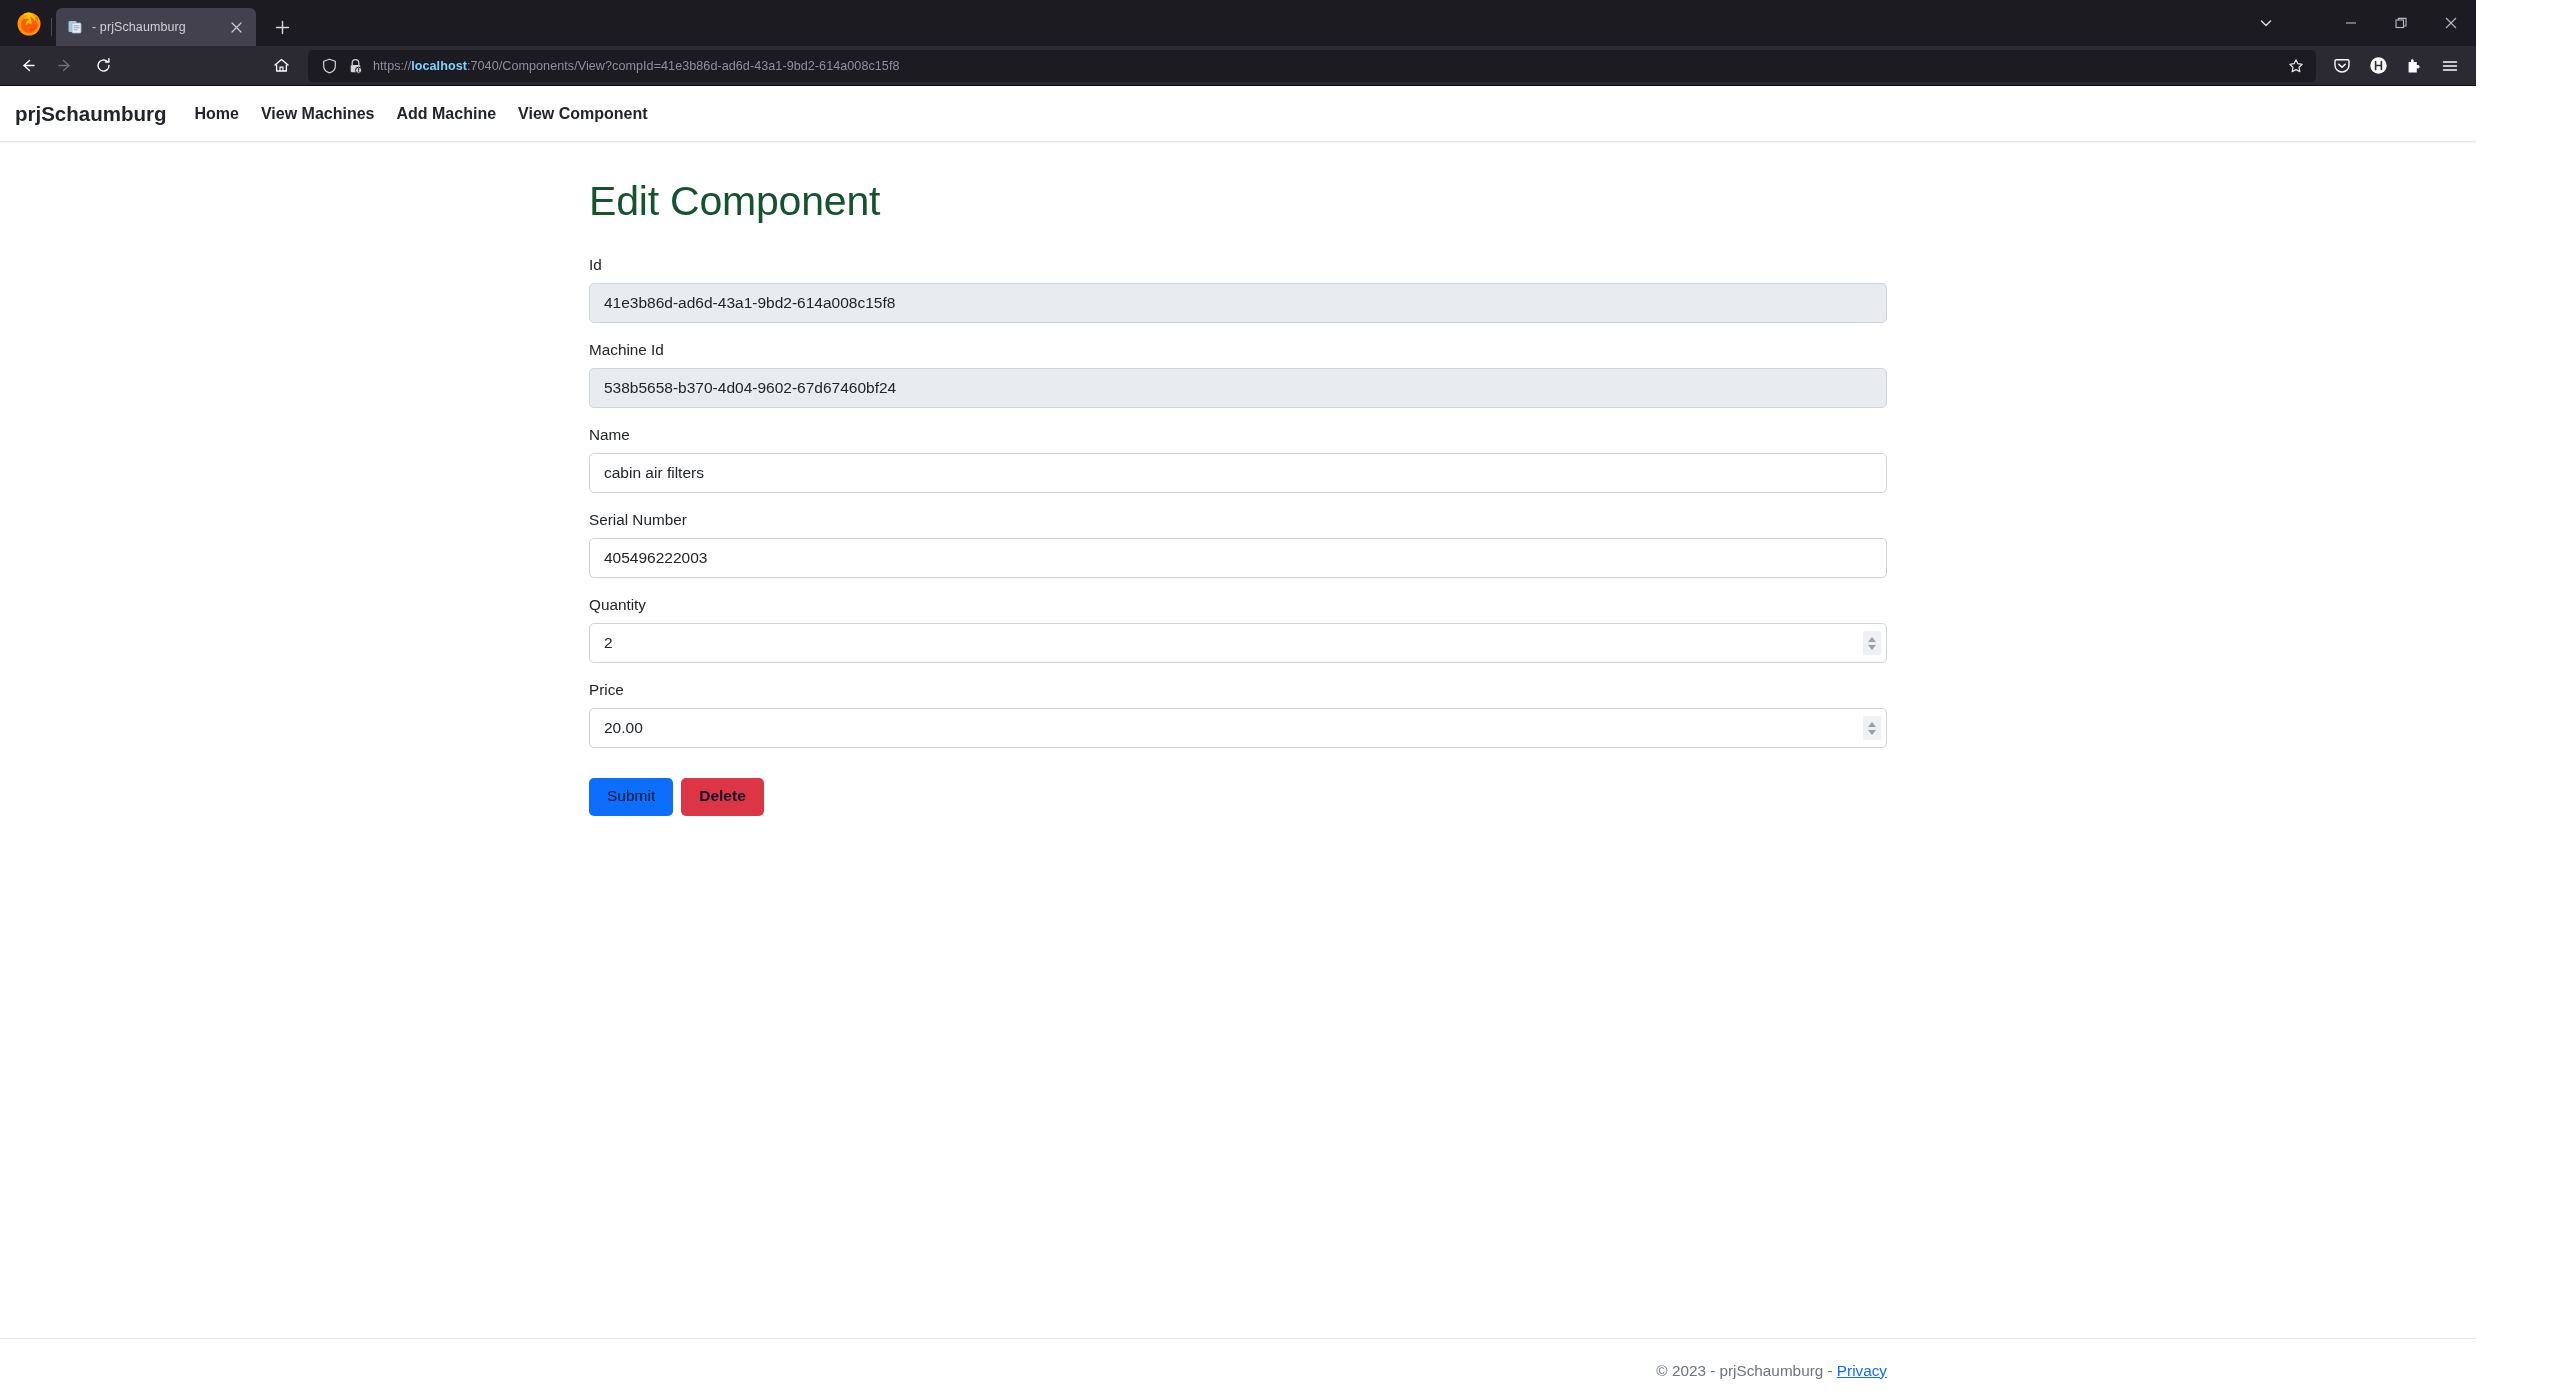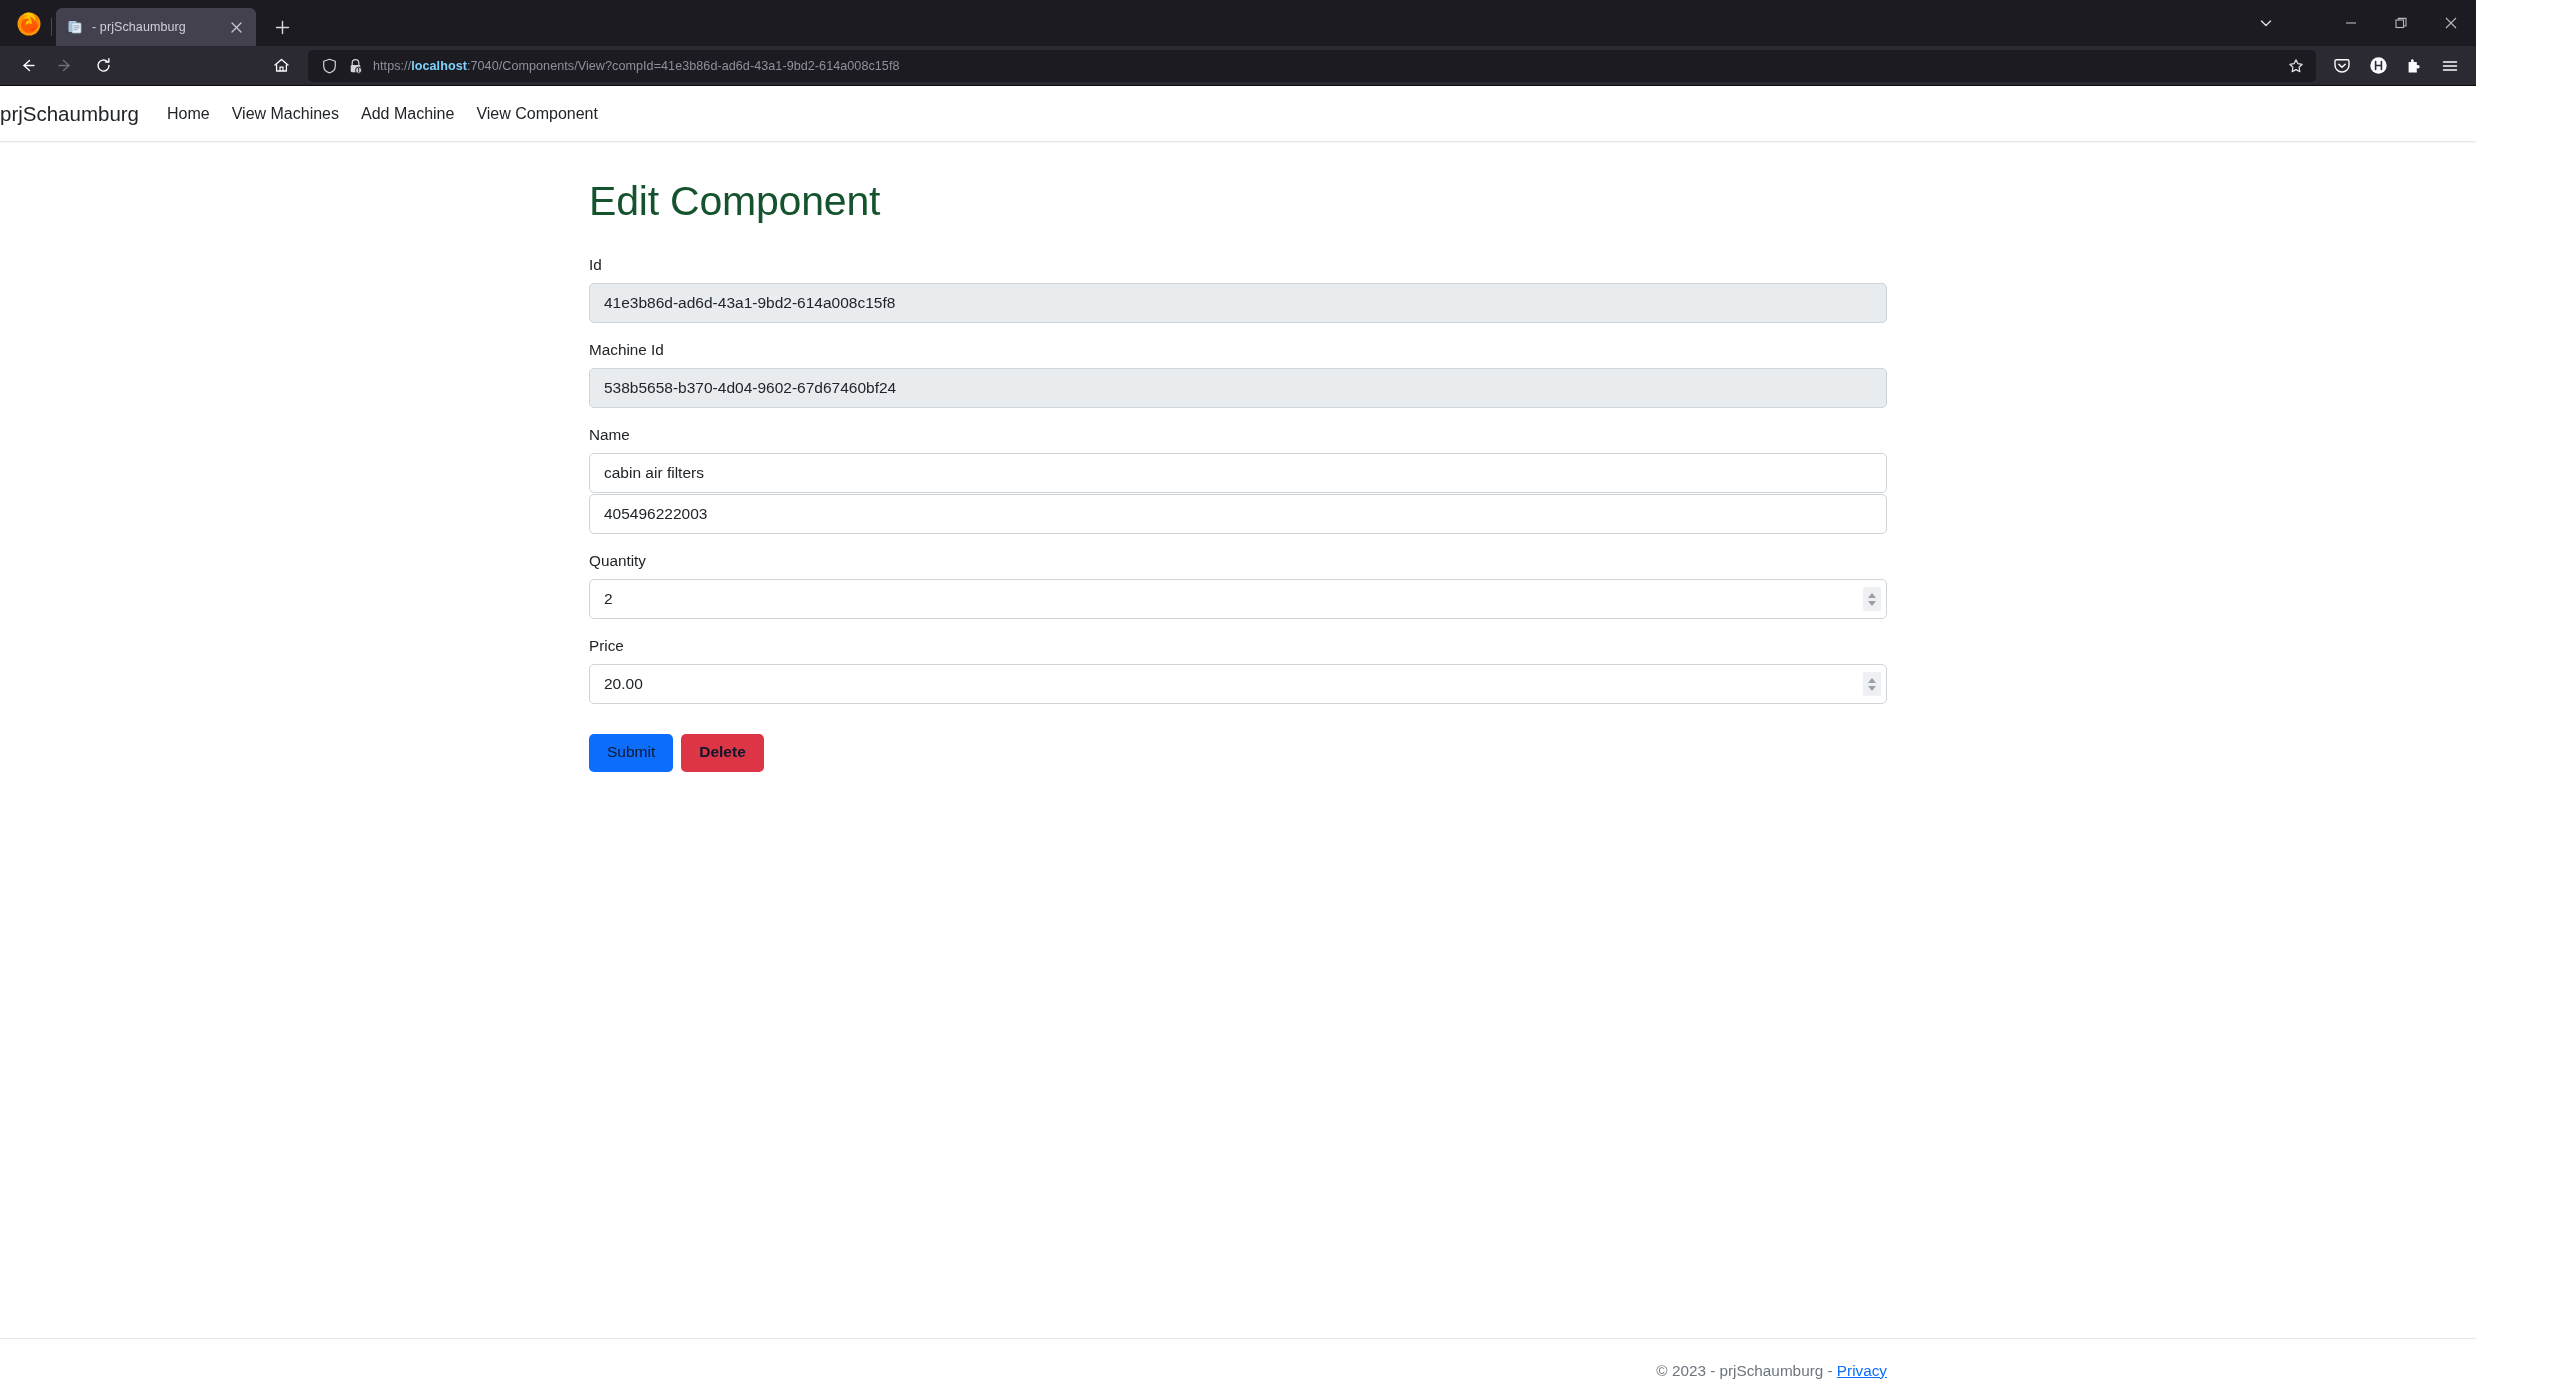--- a/index.html
+++ b/index.html
@@ -177,21 +177,23 @@
     flex-direction: column;
   }
 
   .site-navbar {
     height: 56px;
     flex: 0 0 56px;
     background: #ffffff;
     border-bottom: 1px solid #e7e7e7;
     display: flex;
     align-items: center;
+    padding-left: 15px;
     box-shadow: 0 1px 1px rgba(0,0,0,.03);
+    font-weight: bold;
   }
   .brand {
     font-size: 20.5px;
     color: #212529;
     margin-right: 28px;
     white-space: nowrap;
   }
   .site-nav-links {
     display: flex;
     align-items: center;
@@ -496,20 +498,21 @@
             <label class="form-label">Machine Id</label>
             <input class="form-control" type="text" readonly="" value="538b5658-b370-4d04-9602-67d67460bf24" style="">
           </div>
 
           <div class="form-group">
             <label class="form-label">Name</label>
             <input class="form-control" type="text" value="cabin air filters" style="">
           </div>
 
           <div class="form-group">
+            <label class="form-label">Serial Number</label>
             <input class="form-control" type="text" value="405496222003" style="">
           </div>
 
           <div class="form-group">
             <label class="form-label">Quantity</label>
             <div class="number-wrap">
               <input class="form-control" type="text" value="2" style="">
               <span class="spinner">
                 <span class="up"></span>
                 <span class="down"></span>

